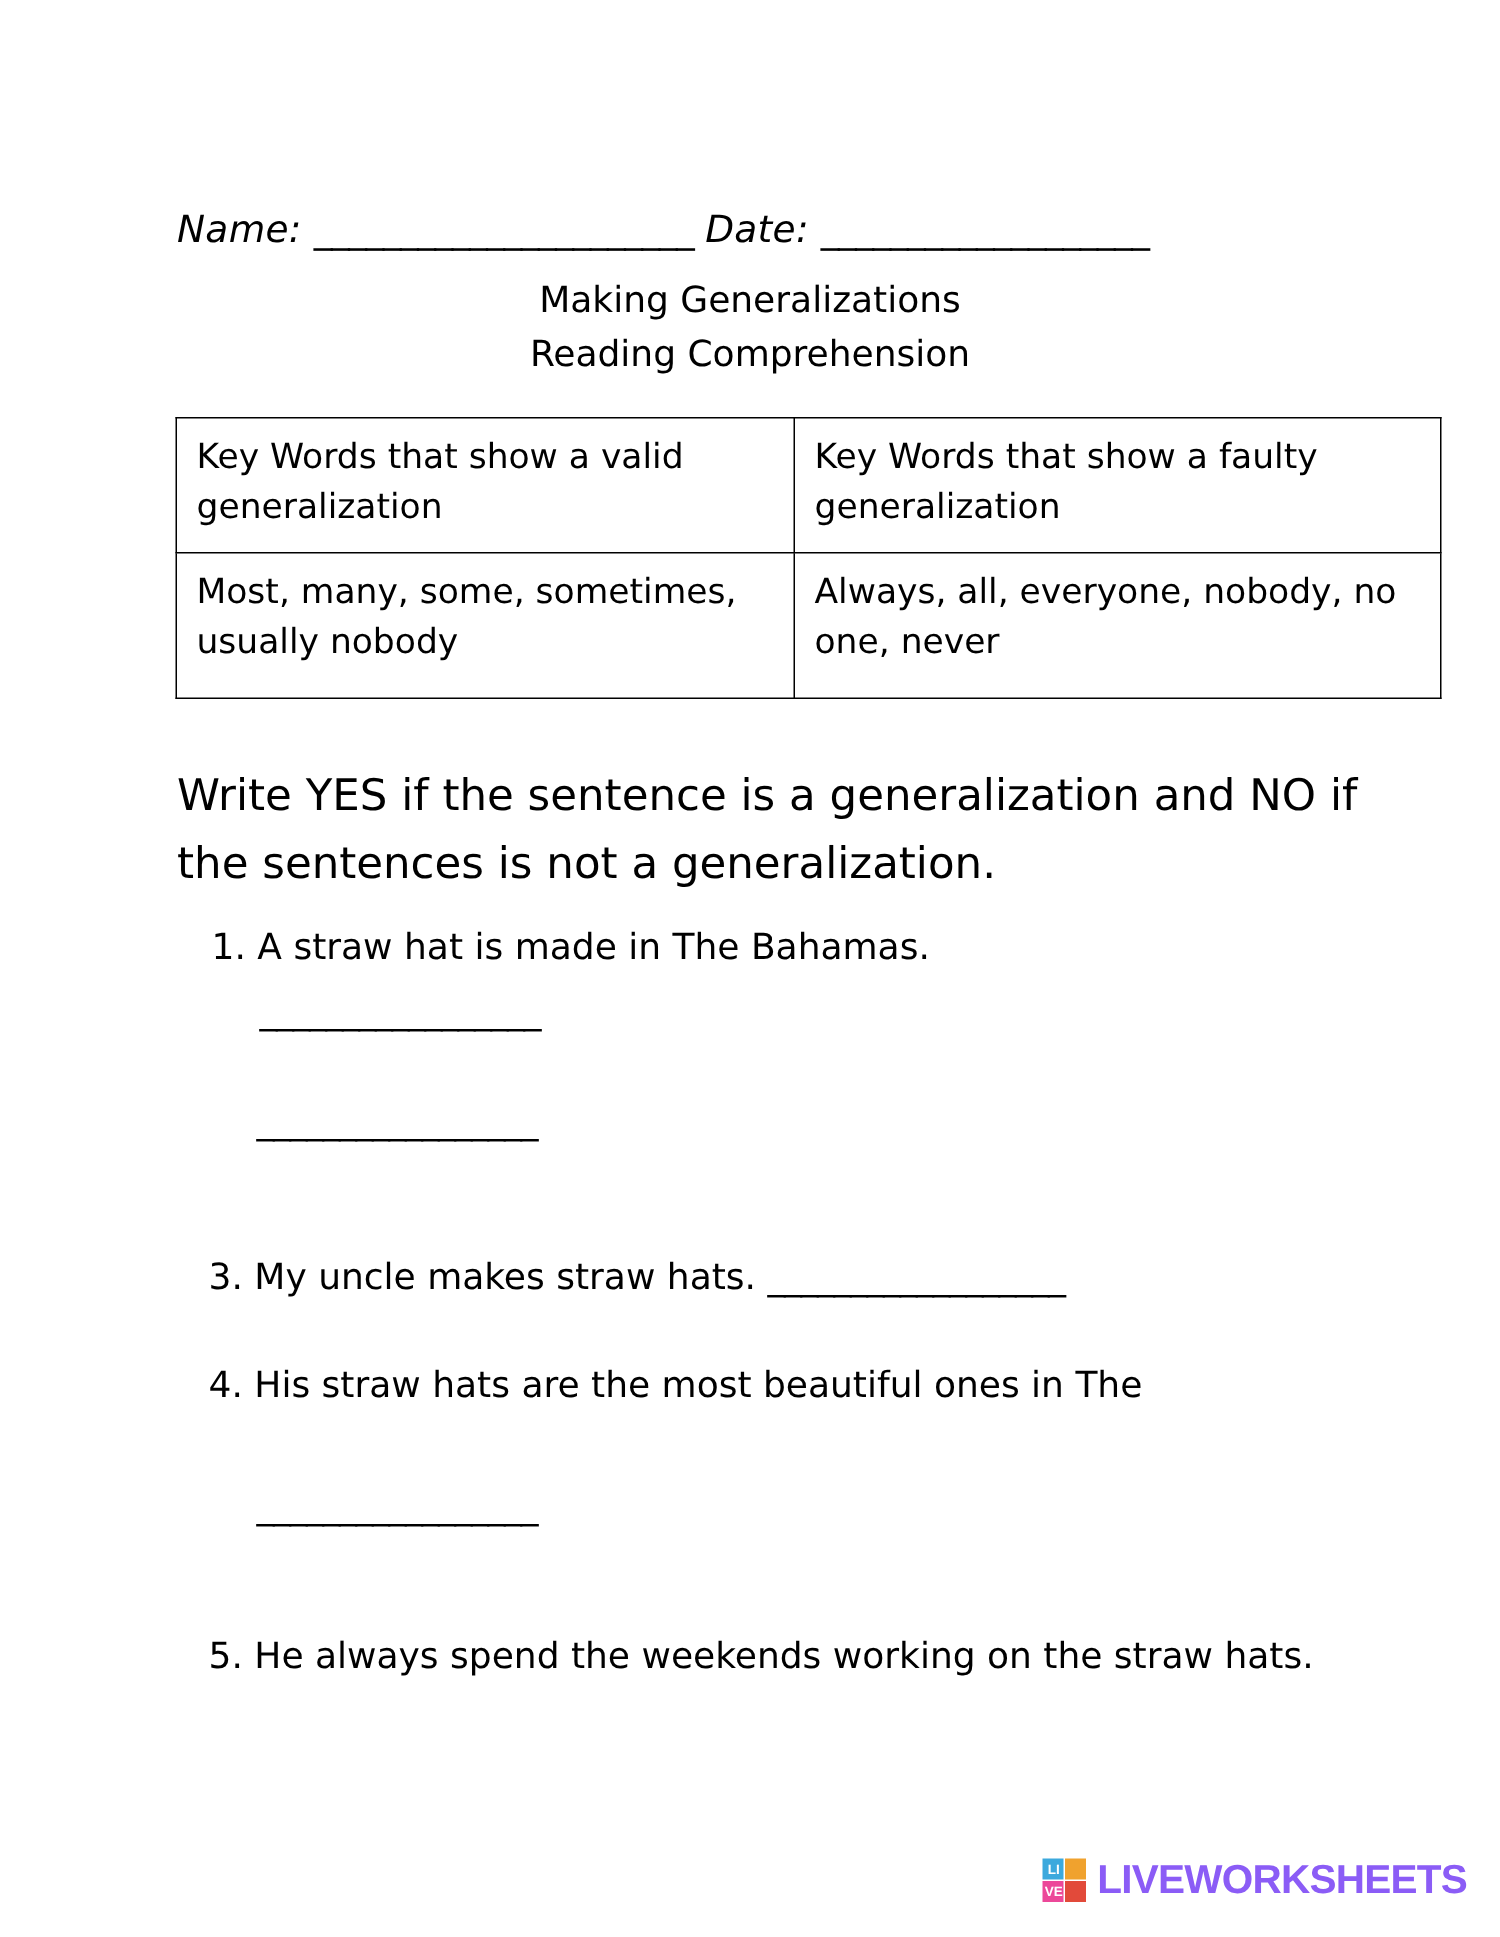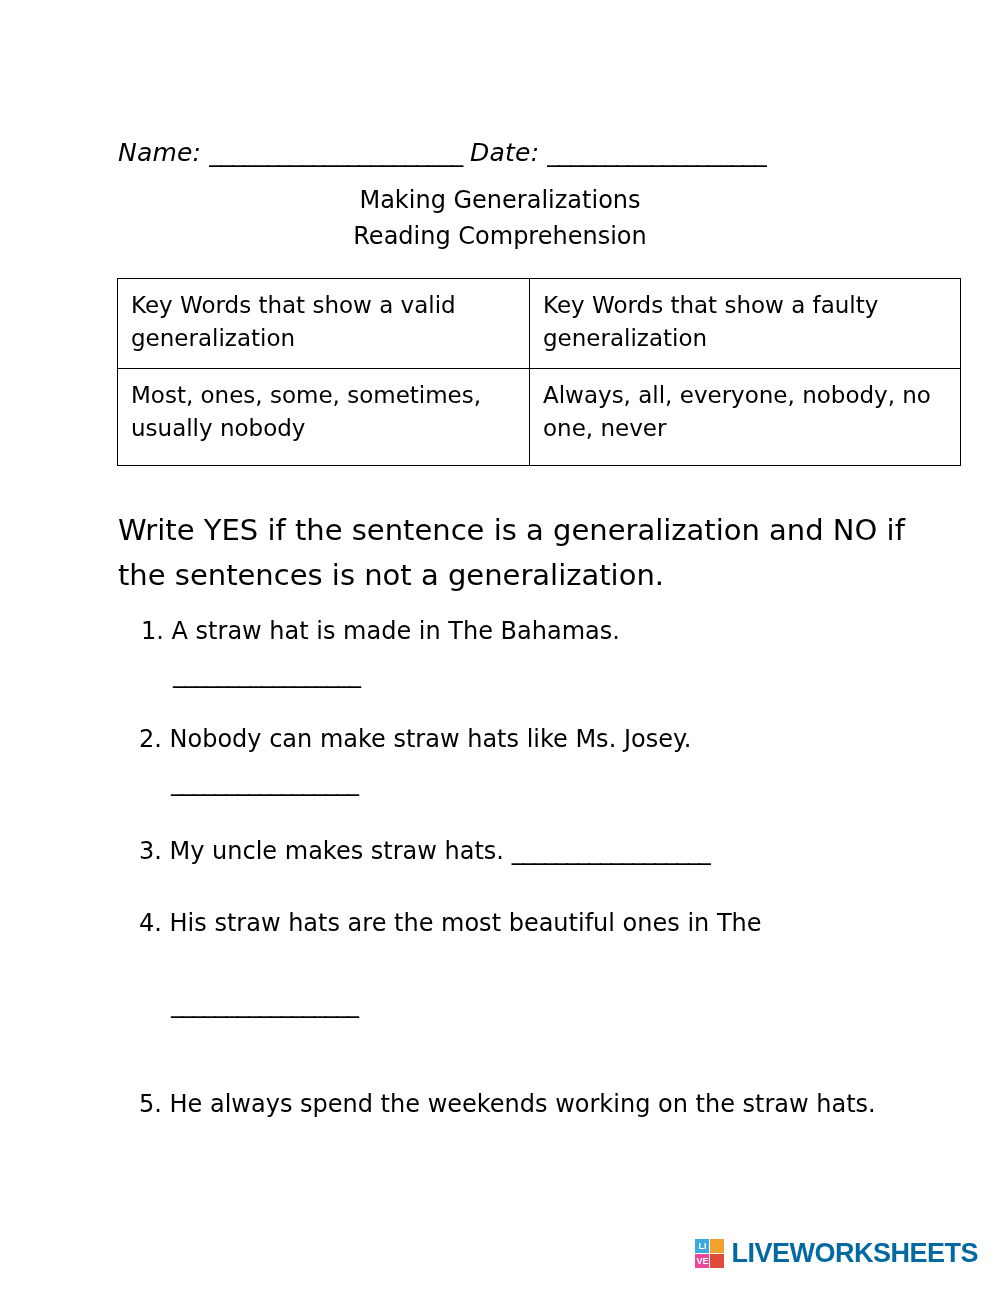--- a/index.html
+++ b/index.html
@@ -142,21 +142,21 @@
     font-family: "Liberation Sans", sans-serif;
   }
   .lc-l { background: #3ca9dd; }
   .lc-i { background: #f0a22e; }
   .lc-v { background: #ec4899; }
   .lc-e { background: #e24a3a; }
   .logo-text {
     font-family: "Liberation Sans", sans-serif;
     font-size: 27px;
     font-weight: bold;
-    color: #0369a1;
+    color: #8b5cf6;
     letter-spacing: -0.5px;
   }
 </style>
 </head>
 <body>
 
 <div class="sheet">
 
   <div class="name-date-row">
     <span class="nd-label">Name:</span>
@@ -170,43 +170,39 @@
     <span class="title-line">Reading Comprehension</span>
   </div>
 
   <table class="kw-table">
     <tbody>
         <tr>
       <td class="col-left kw-head-cell">Key Words that show a valid generalization</td>
       <td class="col-right kw-head-cell">Key Words that show a faulty generalization</td>
     </tr>
     <tr>
-      <td class="col-left kw-body-cell">Most, ones, some, sometimes, usually nobody</td>
+      <td class="col-left kw-body-cell">Most, many, some, sometimes, usually nobody</td>
       <td class="col-right kw-body-cell">Always, all, everyone, nobody, no one, never</td>
     </tr>
   </tbody>
     </table>
 
   <div class="instructions">Write YES if the sentence is a generalization and NO if the sentences is not a generalization.</div>
 
   <div class="questions">
 
     <div class="q-item" id="q1">
       <span class="q-line">
         <span class="q-num">1.</span>
         <span class="q-text">A straw hat is  made in The Bahamas.</span>
       </span>
       <span class="q-blank-indent">_________________</span>
     </div>
 
     <div class="q-item" id="q2">
-      <span class="q-line">
-        <span class="q-num">2.</span>
-        <span class="q-text">Nobody can make straw hats  like Ms. Josey.</span>
-      </span>
       <span class="q-blank-indent">_________________</span>
     </div>
 
     <div class="q-item" id="q3">
       <span class="q-line">
         <span class="q-num">3.</span>
         <span class="q-text">My uncle makes straw hats.</span>
         <span class="q-blank">__________________</span>
       </span>
     </div>

